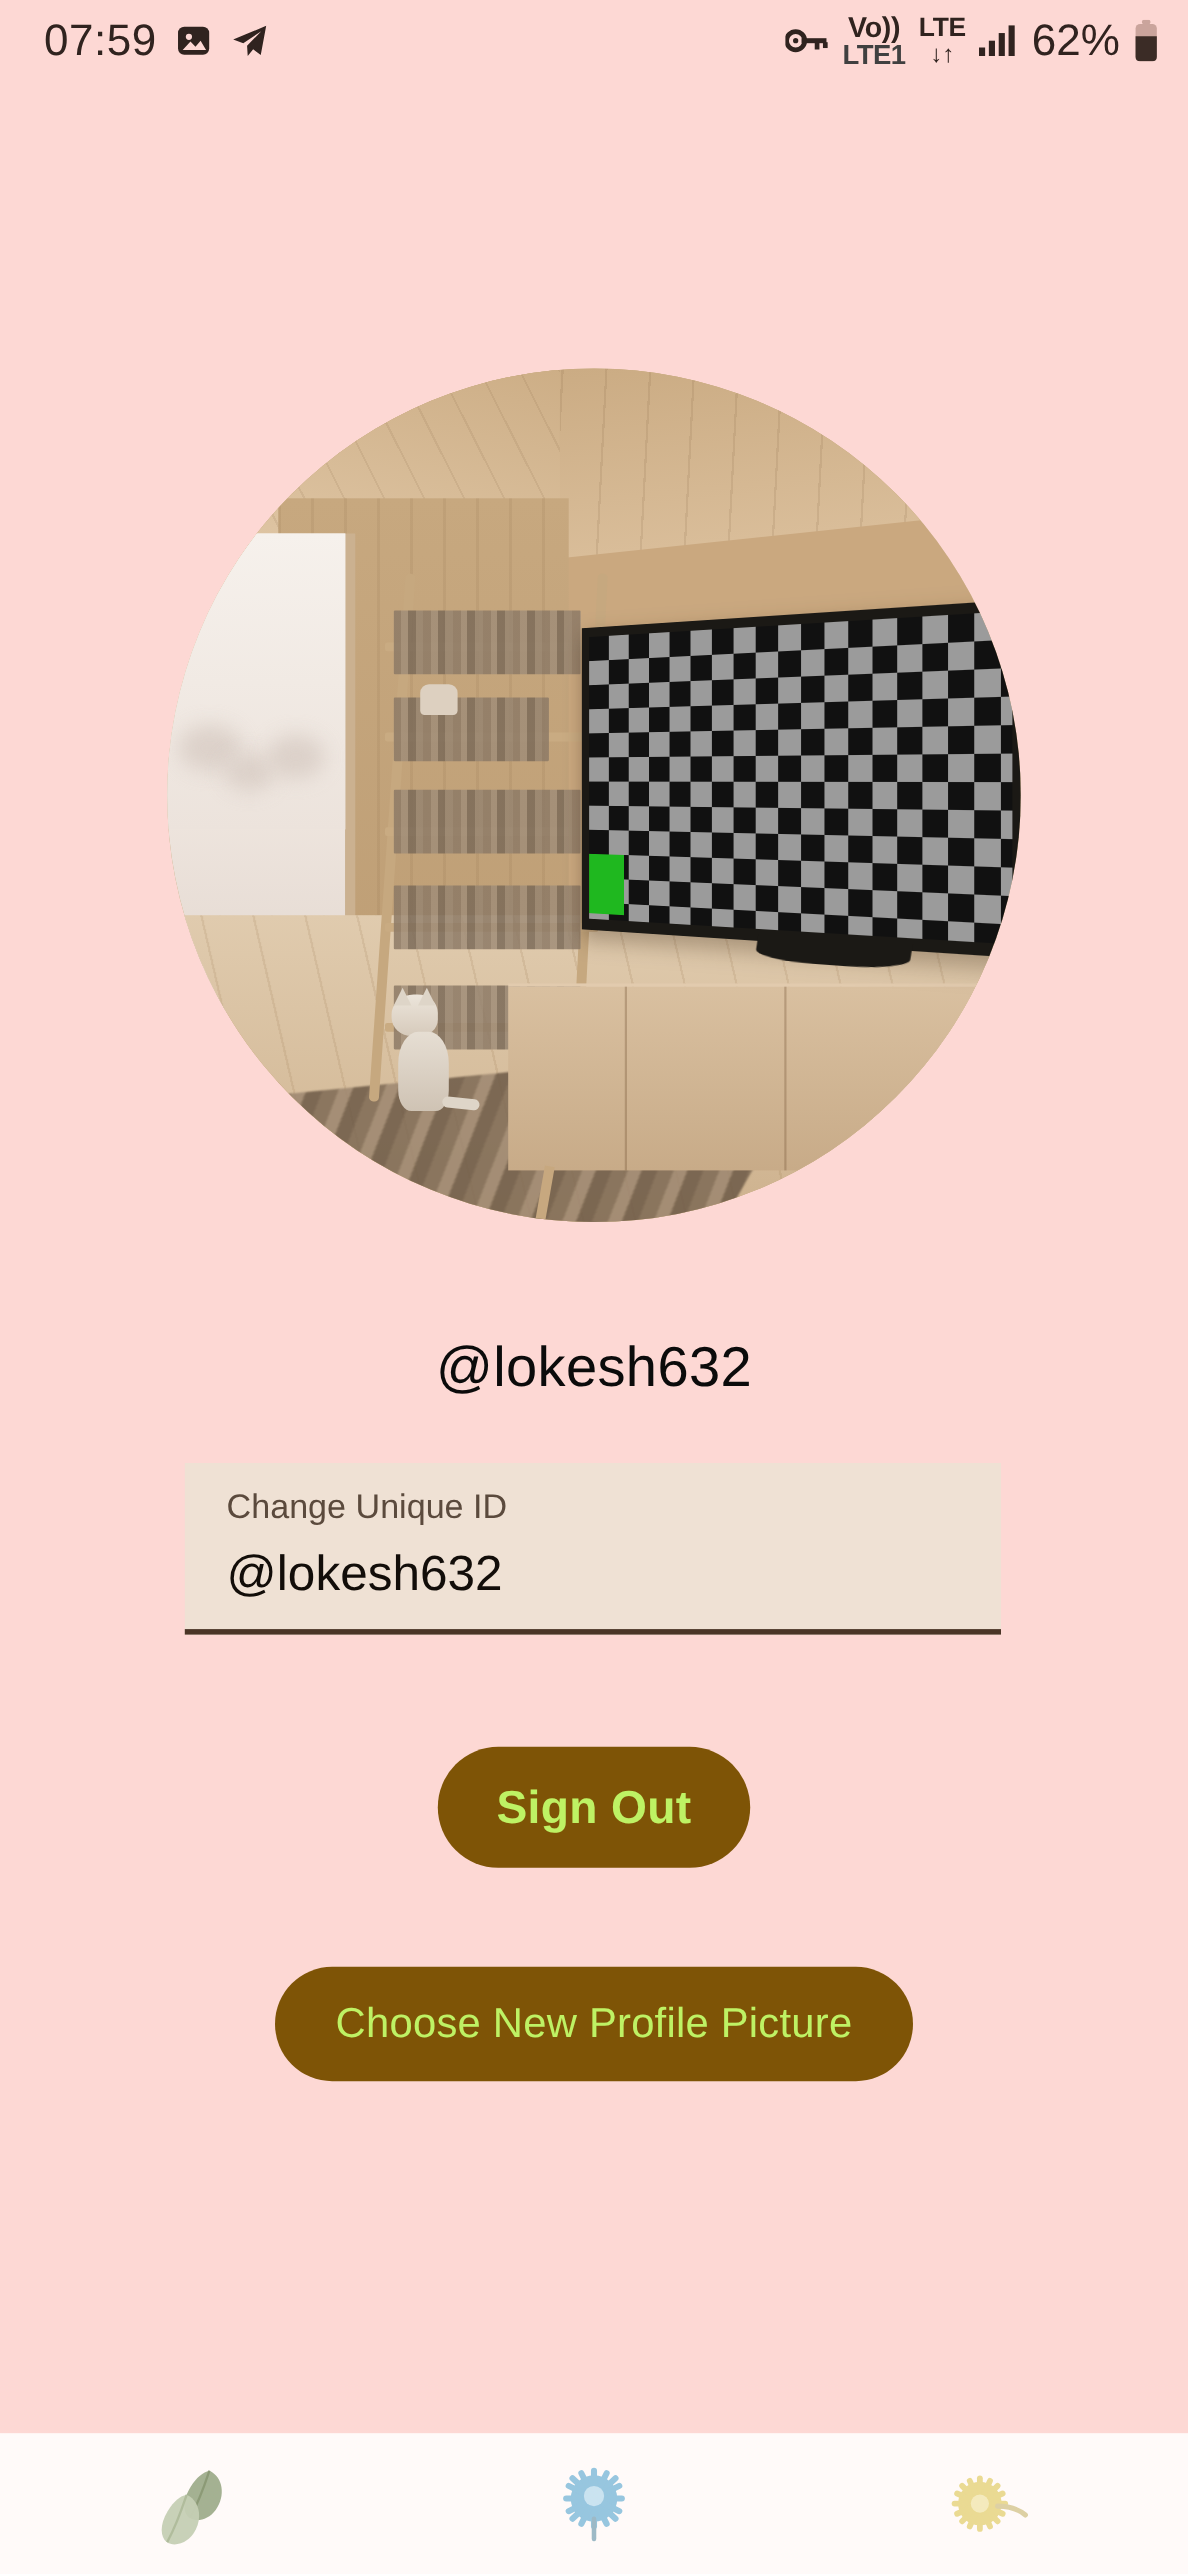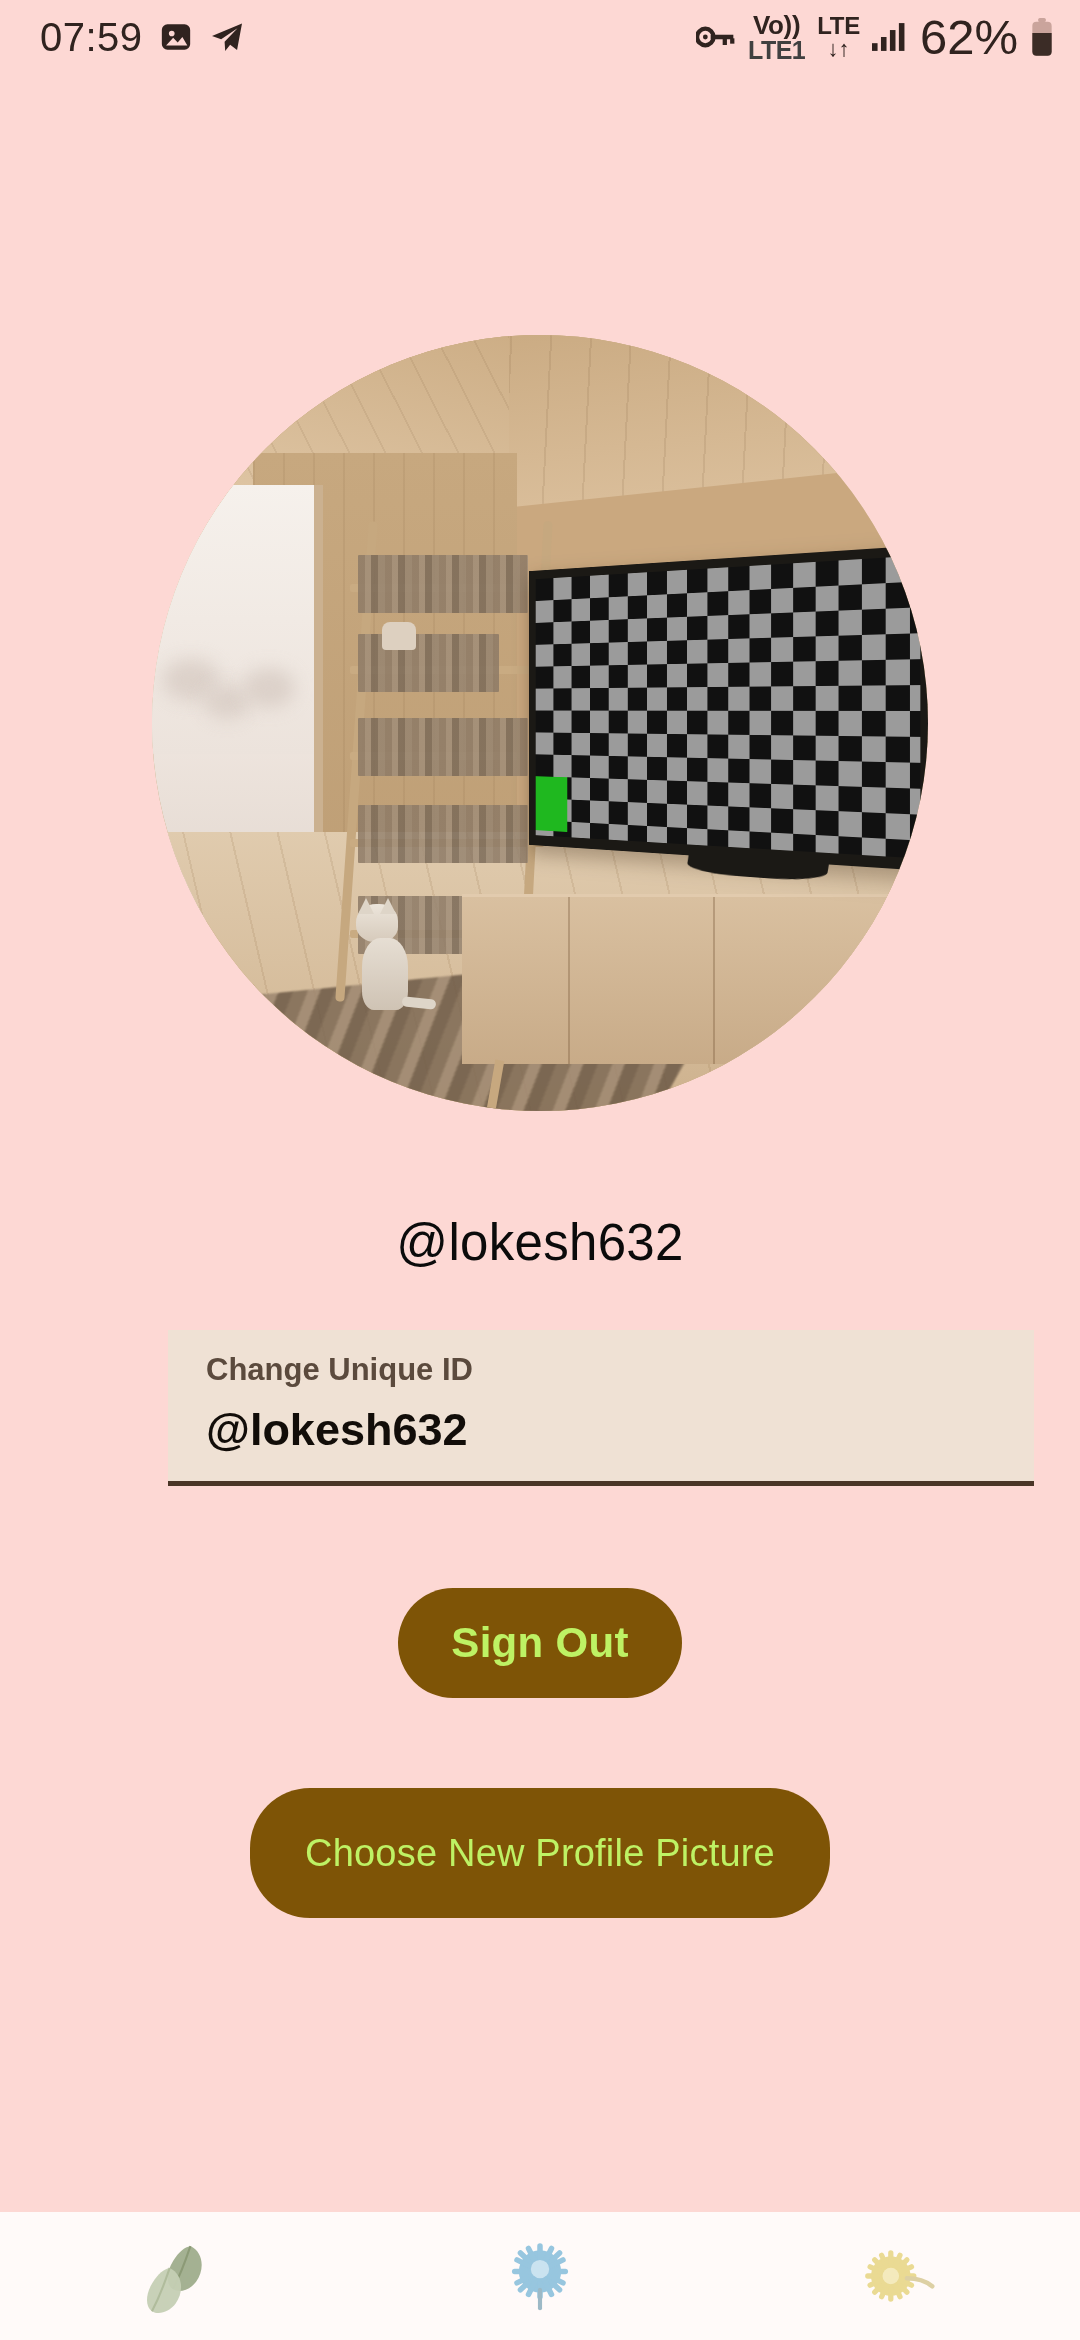--- a/index.html
+++ b/index.html
@@ -26,21 +26,21 @@
   .ic-key{ width:40px; height:26px; display:block; }
   .ic-bars{ width:34px; height:30px; display:block; }
   .ic-batt{ width:24px; height:38px; display:block; }
 
   .volte{ display:flex; flex-direction:column; align-items:center; line-height:1; }
   .volte b{ font-size:26px; font-weight:700; color:#30231f; letter-spacing:-.3px;}
   .volte i{ font-size:25px; font-style:normal; font-weight:700; color:#404040; letter-spacing:-.5px;}
   .ltegrp{ display:flex; flex-direction:column; align-items:center; line-height:1; }
   .ltegrp b{ font-size:24px; font-weight:700; color:#30231f; letter-spacing:-.3px;}
   .ltegrp span{ font-size:22px; font-weight:700; color:#30231f; line-height:1; }
-  .sb-pct{ font-size:49px; color:#30231f; line-height:1; margin-left:2px;}
+  .sb-pct{ font-size:40px; color:#30231f; line-height:1; margin-left:2px;}
 
   
   .avatar-wrap{
     position:absolute; left:50%; transform:translateX(-50%);
     top:335px; width:776px; height:776px;
   }
   .avatar{
     width:100%; height:100%; border-radius:50%; overflow:hidden;
     position:relative; background:#d8c2a6;
   }
@@ -137,38 +137,37 @@
     background:#1b1915; border-radius:0 0 40% 40%; transform:skewX(-10deg);}
 
   
   .username{
     position:absolute; top:1213px; left:0; width:1080px; text-align:center;
     font-size:51px; color:#0b0b0b; letter-spacing:.3px;
   }
 
   
   .field{
-    position:absolute; left:168px; top:1330px; width:866px; height:156px;
+    position:absolute; left:168px; top:1330px; width:742px; height:156px;
     background:#EFE1D4; border-bottom:5px solid #4a3526;
     padding:24px 0 0 38px;
-    font-weight:bold;
   }
   .field-label{ font-size:31px; color:#5b4a3d; line-height:1; }
   .field-value{ margin-top:22px; font-size:45px; color:#120d09; line-height:1; }
 
   
   .btn{
     position:absolute; left:50%; transform:translateX(-50%);
     background:#7E5406; color:#bef264;
     border:none; border-radius:60px;
     display:flex; align-items:center; justify-content:center;
     cursor:pointer;
   }
   .btn-signout{ top:1588px; width:284px; height:110px; font-size:42px; font-weight:700; letter-spacing:.3px;}
-  .btn-choose{ top:1788px; width:580px; height:130px; font-size:38px; font-weight:400; letter-spacing:.2px;text-align:right;}
+  .btn-choose{ top:1788px; width:580px; height:104px; font-size:38px; font-weight:400; letter-spacing:.2px;text-align:right;}
 
   
   .bottomnav{
     position:absolute; left:0; bottom:0; width:1080px; height:128px;
     background:#FFFAF9; display:flex; align-items:center;
   }
   .navitem{ flex:1; display:flex; align-items:center; justify-content:center; height:100%; }
   .navicon{ width:92px; height:92px; display:block; }
 </style>
 </head>

